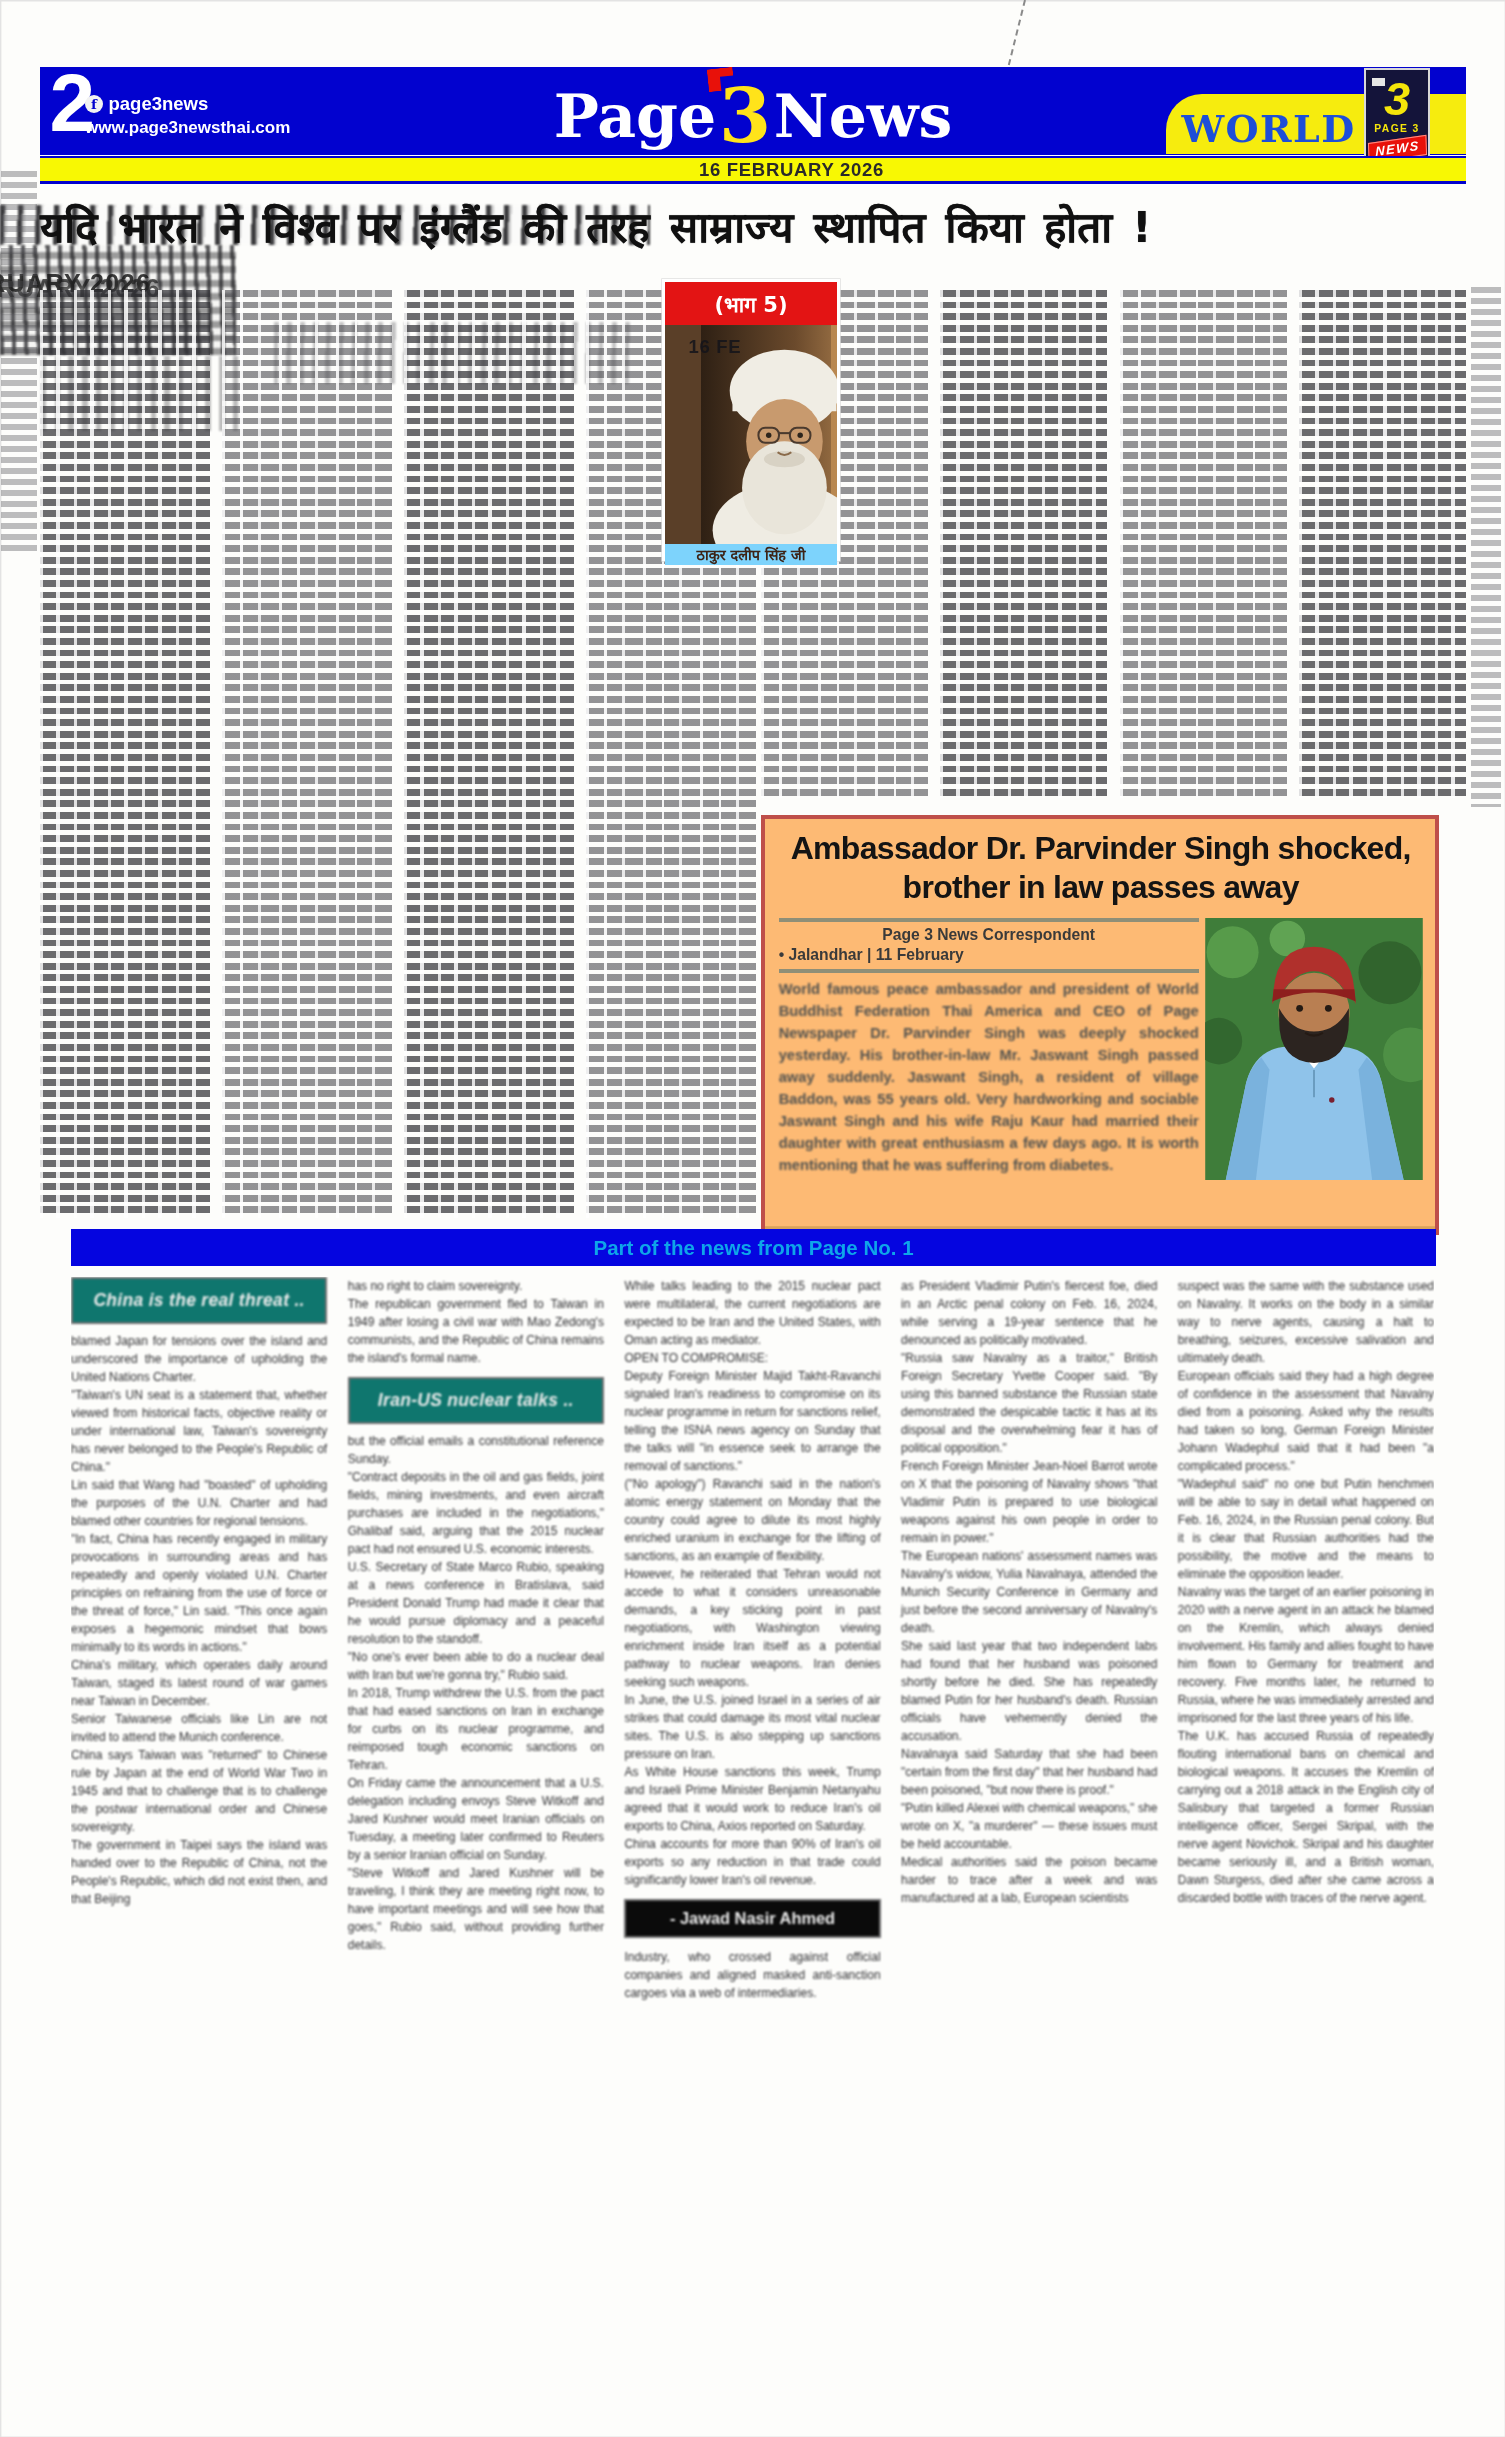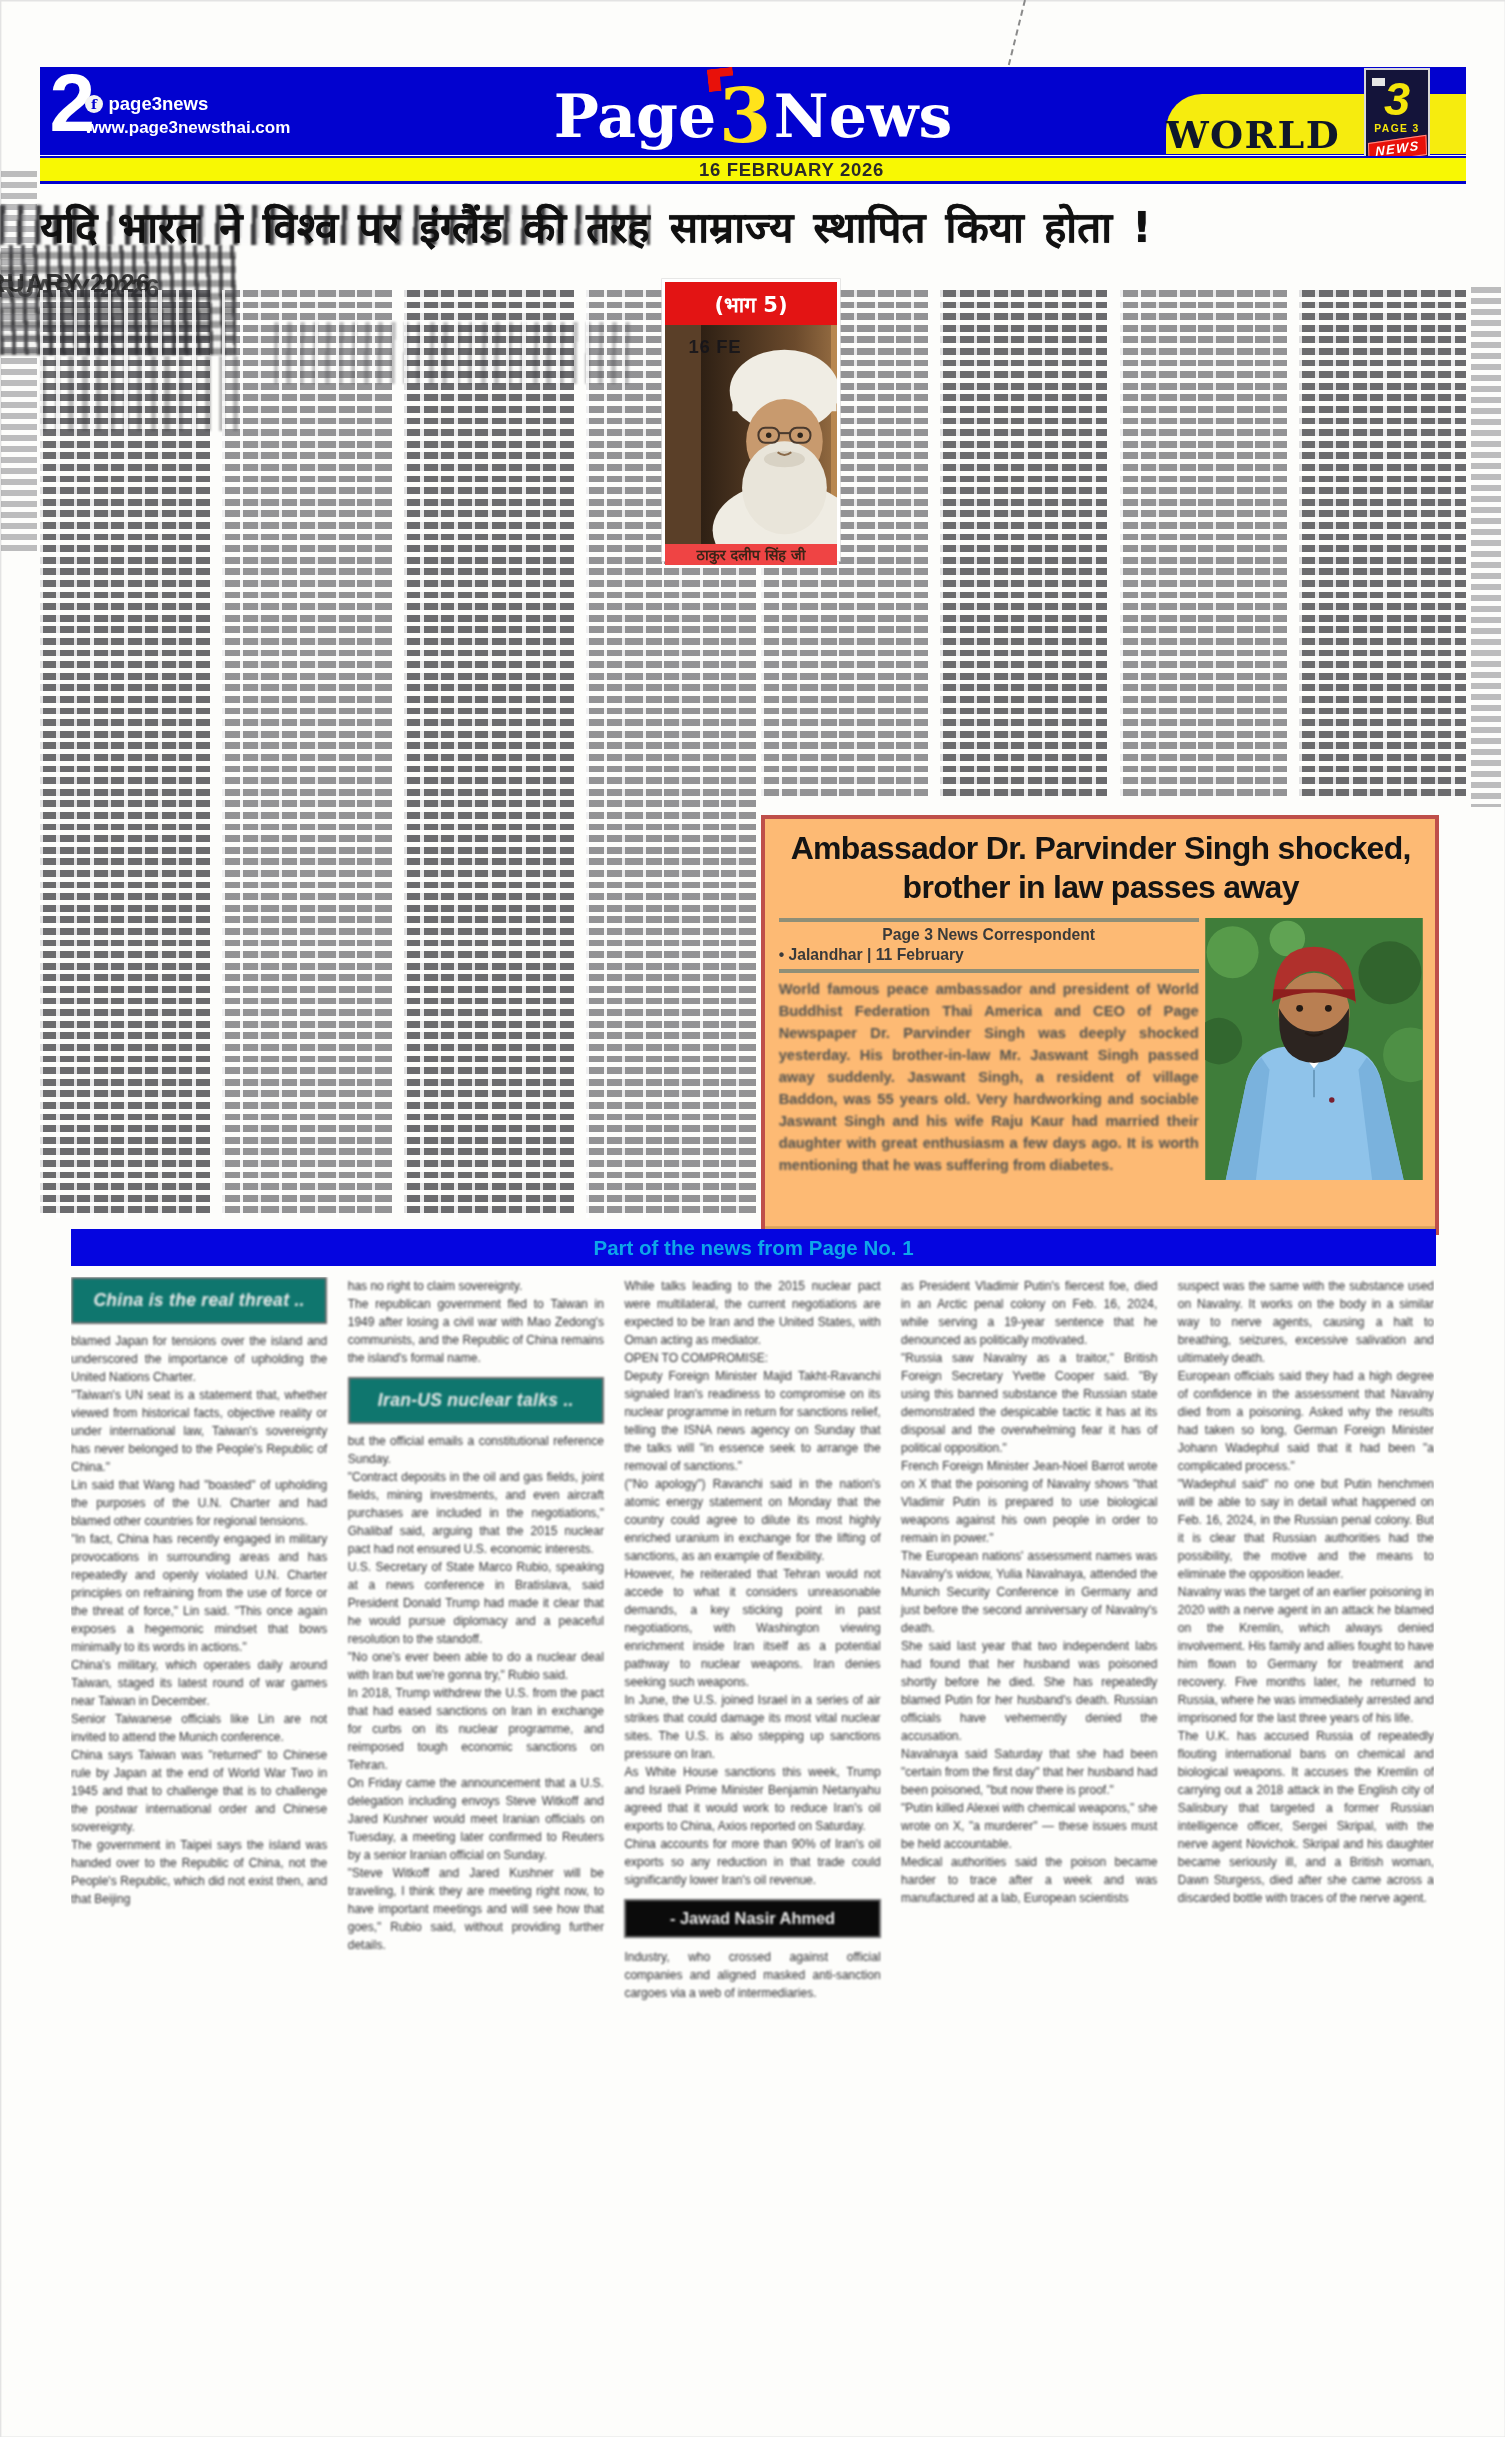--- a/index.html
+++ b/index.html
@@ -16,22 +16,22 @@
           display:flex;align-items:center;justify-content:center;}
   .fbname{font-weight:bold;font-size:18.5px;}
   .weburl{font-weight:bold;font-size:17px;margin-top:2.7px;}
   .masthead{position:absolute;left:50%;top:-4.1px;transform:translateX(-50%);white-space:nowrap;
             font-family:"DejaVu Serif",serif;font-weight:bold;color:#fff;font-size:60px;line-height:1.3;}
   .mast3{position:relative;display:inline-block;color:#ffe31a;font-size:75px;top:5.5px;margin:0 2.7px;}
   .mastflag{position:absolute;left:-11px;top:0px;width:26px;height:23px;background:#e8110a;
             clip-path:polygon(0 0,100% 0,100% 38%,48% 38%,48% 100%,0 100%);transform:rotate(-6deg);}
   .world{position:absolute;left:1166px;top:94px;width:300px;height:60px;background:#f6ec0e;
          border-top-left-radius:36px;}
-  .worldlbl{position:absolute;left:0;top:18px;width:205px;
-            font-family:"DejaVu Serif",serif;font-weight:bold;font-size:38px;color:#0f172a;letter-spacing:1.4px;}
+  .worldlbl{position:absolute;left:0;top:12px;width:205px;text-align:center;
+            font-family:"DejaVu Serif",serif;font-weight:bold;font-size:38px;color:#1d4ed8;letter-spacing:1.4px;}
   .chan{position:absolute;left:1364px;top:68px;width:66px;height:115px;background:#14143a;
         border:2.1px solid #d8d8d8;box-sizing:border-box;display:flex;flex-direction:column;align-items:center;}
   .chantag{position:absolute;left:5.5px;top:8.2px;width:13.7px;height:8.2px;background:#e6e6e6;}
   .chan3{font-weight:bold;font-style:italic;font-size:47px;line-height:0.95;color:#f5e50a;margin-top:6.8px;}
   .chanp3{font-weight:bold;font-size:10.3px;color:#f5e50a;letter-spacing:1.4px;margin-top:1.4px;}
   .channews{margin-top:5.5px;background:#e8110a;color:#fff;font-weight:bold;font-style:italic;font-size:13px;
             letter-spacing:1.4px;padding:1.4px 6.2px;transform:rotate(-8deg) skewX(-6deg);border:0.7px solid #ff8a80;}
   .datestrip{position:absolute;left:40px;top:156px;width:1426px;height:23px;background:#f8f803;
              border-top:2.7px solid #0202cf;border-bottom:3.4px solid #0202cf;box-sizing:content-box;text-align:center;}
   .datetxt{margin-left:77px;font-weight:bold;font-size:18.5px;color:#2a2a2a;letter-spacing:0.7px;
@@ -76,21 +76,21 @@
   #rmargin{left:1471px;top:287px;width:30px;height:520px;}
 
   
   #photo1{position:absolute;left:662px;top:279px;width:178px;height:282px;background:#fff;
           padding:3.4px;box-sizing:border-box;box-shadow:0 0 0 0.7px #ddd;}
   .parttag{height:43px;background:#e31414;color:#fff;font-weight:bold;font-size:21px;
            font-family:"DejaVu Sans",sans-serif;display:flex;align-items:center;justify-content:center;}
   .p1img{position:relative;height:219px;overflow:hidden;background:#5a3f28;padding-left:36px;}
   .overprint{position:absolute;left:23px;top:11px;font-weight:bold;font-size:18.5px;color:#14141a;
              opacity:.85;filter:blur(0.4px);letter-spacing:0.7px;}
-  .p1cap{height:21px;background:#ef4444;display:flex;align-items:center;justify-content:center;
+  .p1cap{height:21px;background:#7dd3fc;display:flex;align-items:center;justify-content:center;
          font-family:"DejaVu Sans",sans-serif;font-weight:bold;font-size:14.4px;color:#3d2417;filter:blur(0.3px);}
 
   
   #ambox{position:absolute;left:761px;top:815px;width:678px;height:420px;background:#fdba74;
          border:4.1px solid #bf4f4a;box-sizing:border-box;padding:4.1px 12.3px 6.8px 13.7px;
          box-shadow:inset 0 -4.8px 0 rgba(150,120,50,.35);}
   .amhead{font-weight:bold;font-size:32px;line-height:1.22;text-align:center;color:#141414;
           margin:5.5px 0 6.8px;letter-spacing:-0.7px;filter:blur(0.3px);}
   .amrow{display:flex;gap:6px;}
   .amleft{flex:1;min-width:0;}

